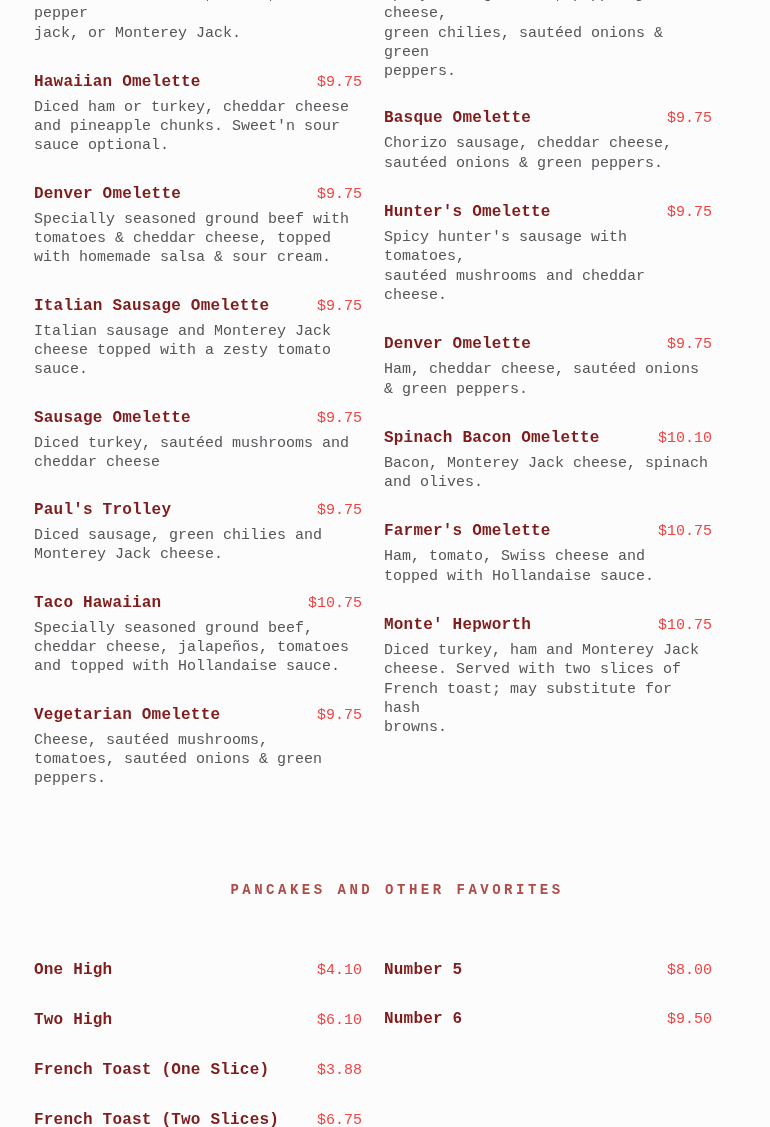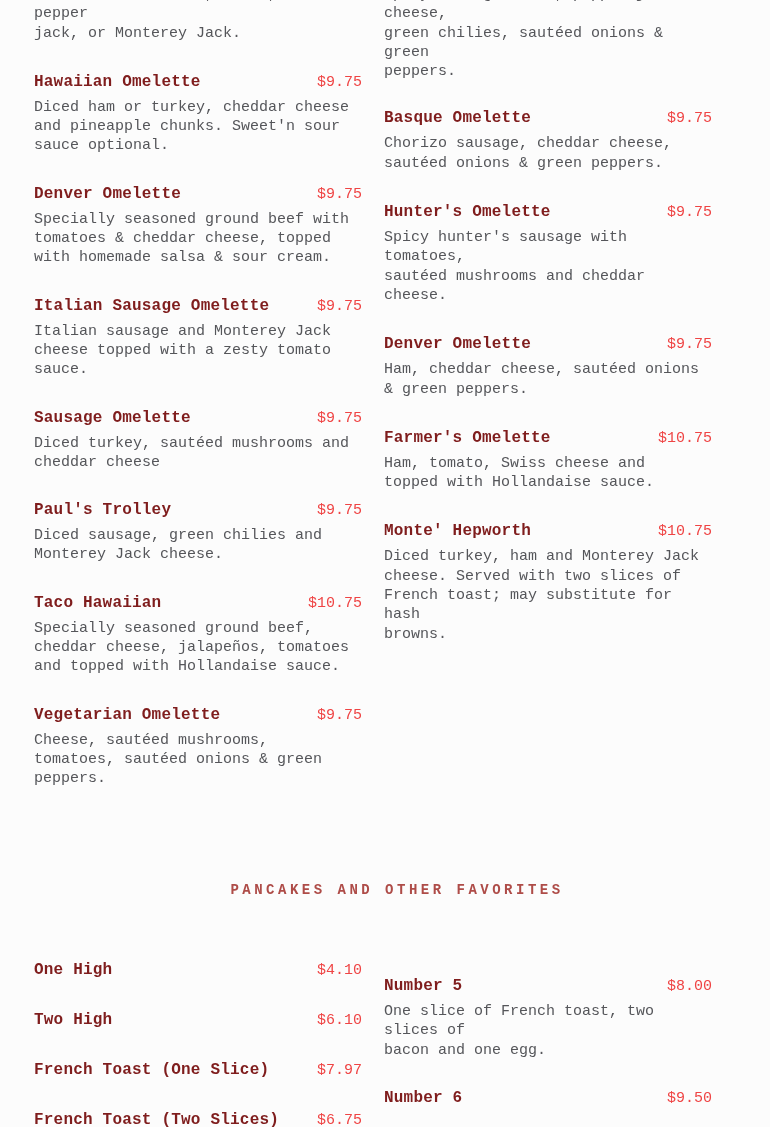--- a/index.html
+++ b/index.html
@@ -12,21 +12,21 @@
     font-family: Liberation Mono, monospace;
   }
   .col { position: absolute; width: 328px; top: 0; }
   .col-left  { left: 34px; }
   .col-right { left: 384px; }
   .col-bottom { top: 960px; }
 
   .item { margin-bottom: 28px; }
   .col-right .item { margin-bottom: 29px; }
   .col-bottom .item { margin-bottom: 29px; }
-  #pan-right .item { margin-bottom: 28px; margin-top: 16px; }
+  #pan-right .item { margin-bottom: 28px; }
 
   .item-head {
     display: flex;
     justify-content: space-between;
     align-items: baseline;
     line-height: 20px;
   }
   .item-name {
     font-weight: bold;
     font-size: 16px;
@@ -167,20 +167,28 @@
 
   <div class="item">
     <div class="item-head">
       <span class="item-name">Denver Omelette</span>
       <span class="item-price">$9.75</span>
     </div>
     <p class="item-desc">Ham, cheddar cheese, sautéed onions
 &amp; green peppers.</p>
   </div>
 
+  <div class="item">
+    <div class="item-head">
+      <span class="item-name">Spinach Bacon Omelette</span>
+      <span class="item-price">$10.10</span>
+    </div>
+    <p class="item-desc">Bacon, Monterey Jack cheese, spinach
+and olives.</p>
+  </div>
 
   <div class="item">
     <div class="item-head">
       <span class="item-name">Farmer's Omelette</span>
       <span class="item-price">$10.75</span>
     </div>
     <p class="item-desc">Ham, tomato, Swiss cheese and
 topped with Hollandaise sauce.</p>
   </div>
 
@@ -211,41 +219,39 @@
     <div class="item-head">
       <span class="item-name">Two High</span>
       <span class="item-price">$6.10</span>
     </div>
 
   </div>
 
   <div class="item">
     <div class="item-head">
       <span class="item-name">French Toast (One Slice)</span>
-      <span class="item-price">$7.97</span>
+      <span class="item-price">$3.88</span>
     </div>
 
   </div>
 
   <div class="item">
     <div class="item-head">
       <span class="item-name">French Toast (Two Slices)</span>
       <span class="item-price">$6.75</span>
     </div>
 
   </div>
 </section>
   <section class="col col-right col-bottom" id="pan-right">
   <div class="item">
     <div class="item-head">
       <span class="item-name">Number 5</span>
       <span class="item-price">$8.00</span>
     </div>
-    <p class="item-desc">One slice of French toast, two slices of
-bacon and one egg.</p>
   </div>
 
   <div class="item">
     <div class="item-head">
       <span class="item-name">Number 6</span>
       <span class="item-price">$9.50</span>
     </div>
   </div>
 </section>
 

